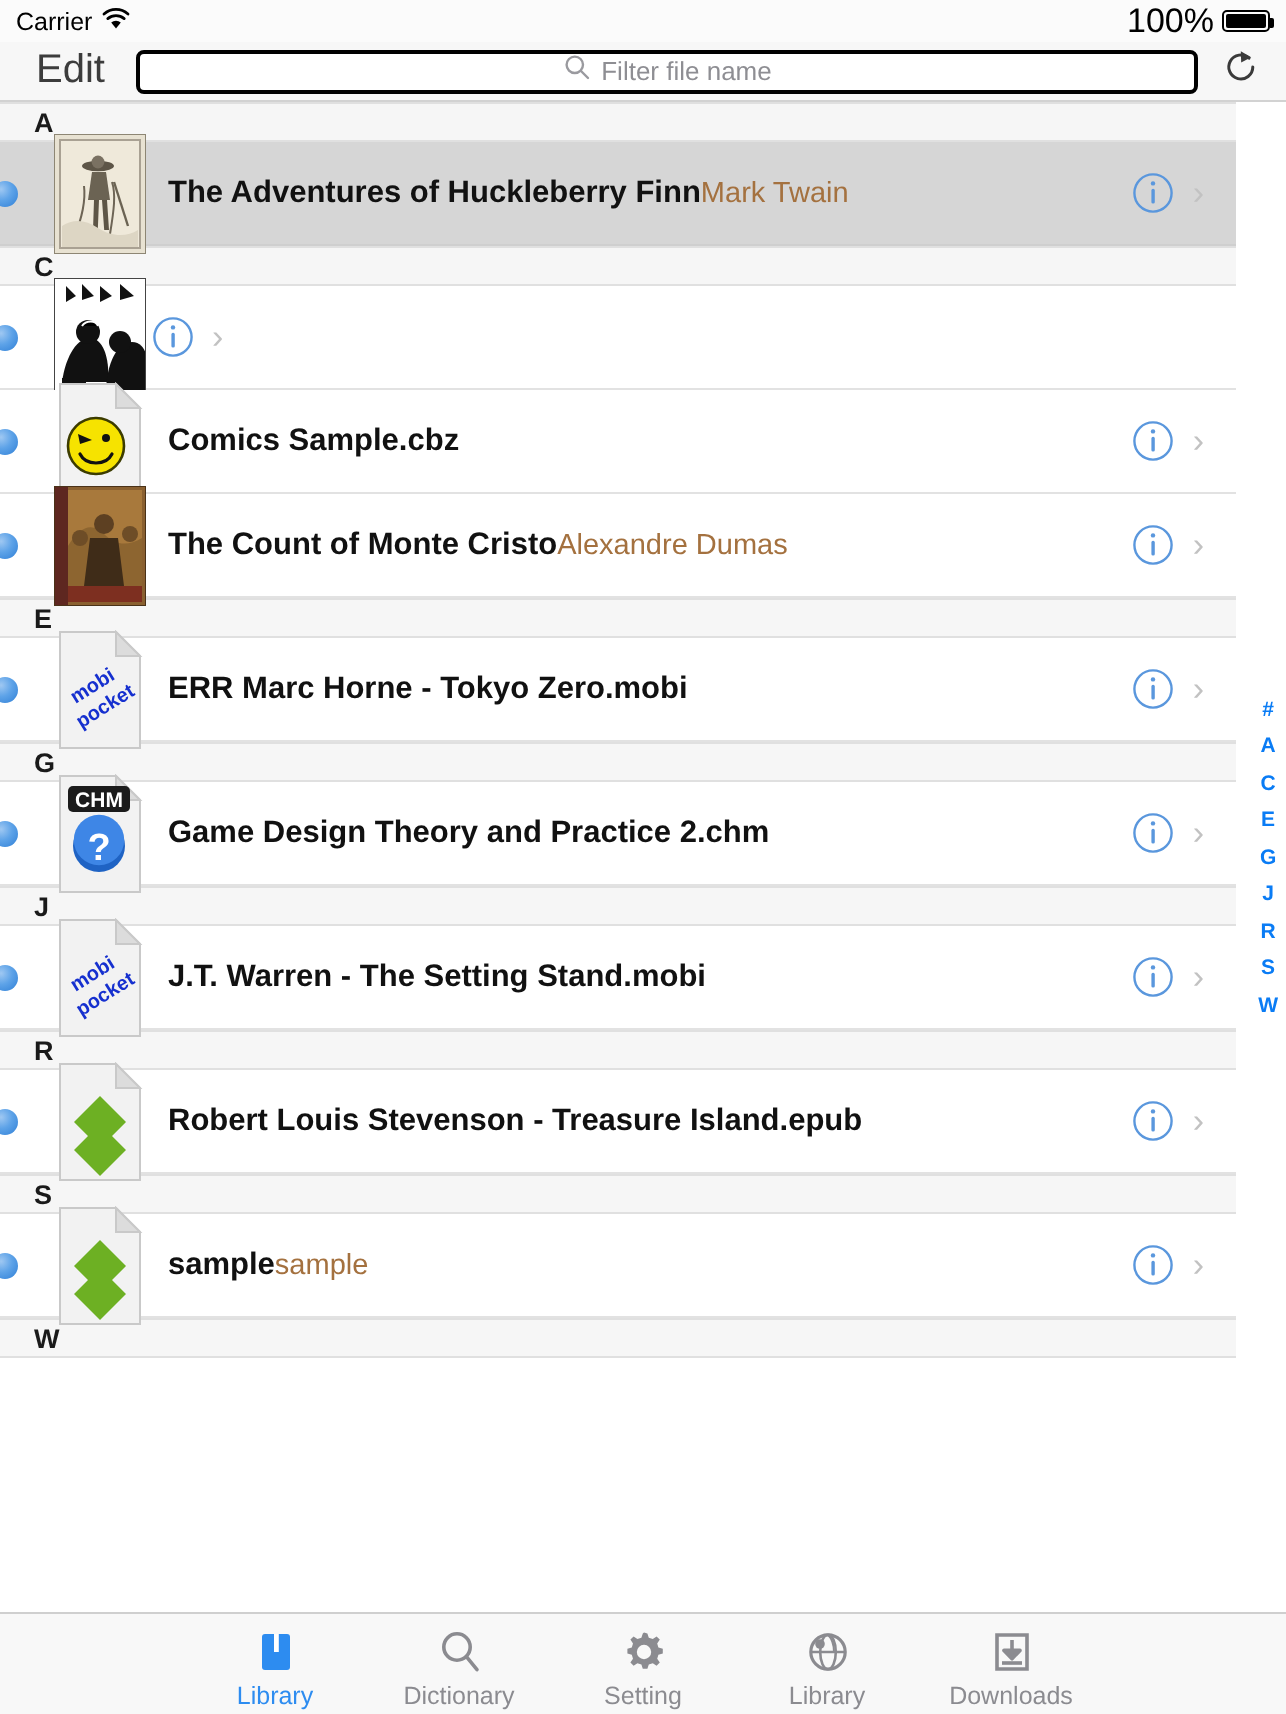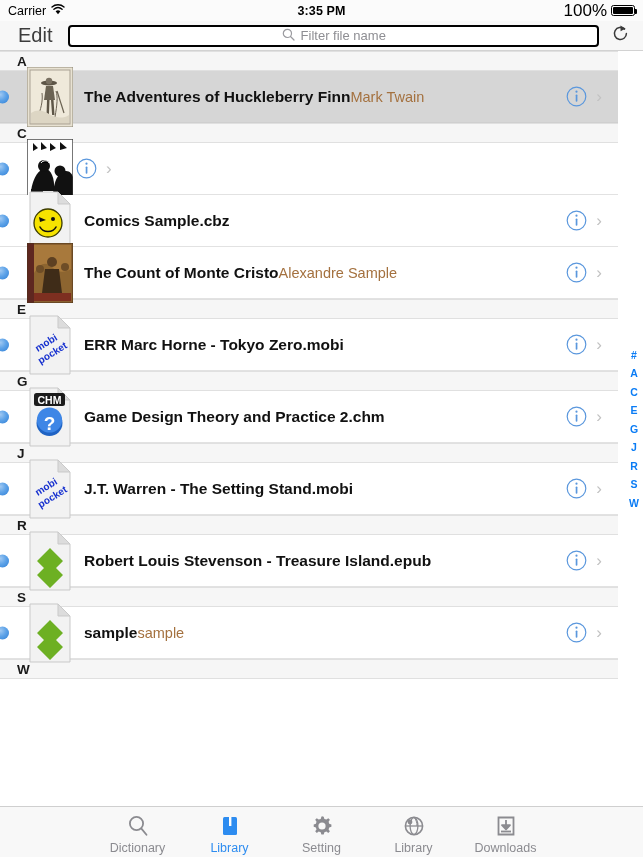--- a/index.html
+++ b/index.html
@@ -140,21 +140,20 @@
     <div class="sb-left">
       <span>Carrier</span>
       <span>
         <svg width="14" height="11" viewBox="0 0 14 11">
           <path d="M7 10.2 4.6 7.3a3.7 3.7 0 0 1 4.8 0z" fill="#000"></path>
           <path d="M2.9 5.3a6.4 6.4 0 0 1 8.2 0" stroke="#000" stroke-width="1.4" fill="none" stroke-linecap="round"></path>
           <path d="M1 3a9 9 0 0 1 12 0" stroke="#000" stroke-width="1.4" fill="none" stroke-linecap="round"></path>
         </svg>
       </span>
     </div>
-    <div class="sb-center">3:35 PM</div>
     <div class="sb-right">
       <span>100%</span>
       <span class="battery">
           <i></i>
         </span>
     </div>
   </div>
 
   <div class="navbar">
     <div class="edit-btn">Edit</div>
@@ -265,21 +264,21 @@
               <rect x="7" y="2" width="37" height="48" fill="#a8793c"></rect>
               <path d="M7 30c6-10 12-12 18-6s12 6 19 2v24H7z" fill="#8d6530"></path>
               <circle cx="25" cy="19" r="5" fill="#5d4022"></circle>
               <path d="M18 26h14l3 24H15z" fill="#3f2c18"></path>
               <circle cx="13" cy="26" r="4" fill="#6e4d27"></circle>
               <circle cx="38" cy="24" r="4" fill="#6e4d27"></circle>
               <rect x="7" y="50" width="37" height="8" fill="#7d2f20"></rect>
               <rect x="0" y="0" width="46" height="60" fill="none" stroke="#4a3218"></rect>
             </svg>
           </span>
-          <span class="texts"><span class="title">The Count of Monte Cristo</span><span class="subtitle">Alexandre Sample</span></span>
+          <span class="texts"><span class="title">The Count of Monte Cristo</span><span class="subtitle">Alexandre Dumas</span></span>
           <span class="accessory">
             <span class="info-btn"><svg width="21" height="21" viewBox="0 0 21 21">
                 <circle cx="10.5" cy="10.5" r="9.3" stroke="#5a97dd" stroke-width="1.2" fill="none"></circle>
                 <circle cx="10.5" cy="5.7" r="1.1" fill="#5a97dd"></circle>
                 <rect x="9.7" y="8.4" width="1.7" height="7.4" rx=".8" fill="#5a97dd"></rect>
               </svg></span>
             <span class="chevron">›</span>
           </span>
         </div>
         <div class="section-head">E</div>
@@ -402,37 +401,37 @@
         <span>E</span>
         <span>G</span>
         <span>J</span>
         <span>R</span>
         <span>S</span>
         <span>W</span>
       </div>
   </div>
 
   <div class="tabbar" id="tabbar">
+      <div class="tab active">
+        <span class="ticon">
+          <svg width="24" height="24" viewBox="0 0 24 24">
+            <rect x="5" y="3" width="14" height="18" rx="1.5" fill="#2d8cf0"></rect>
+            <rect x="11" y="3" width="2.4" height="9" fill="#ffffff"></rect>
+          </svg>
+        </span>
+        <span class="tlabel">Library</span>
+      </div>
       <div class="tab">
         <span class="ticon">
           <svg width="24" height="24" viewBox="0 0 24 24">
             <circle cx="10.5" cy="9.5" r="6.6" stroke="#8b8b90" stroke-width="1.8" fill="none"></circle>
             <line x1="15.4" y1="14.6" x2="20.5" y2="20.8" stroke="#8b8b90" stroke-width="1.8" stroke-linecap="round"></line>
           </svg>
         </span>
         <span class="tlabel">Dictionary</span>
-      </div>
-      <div class="tab active">
-        <span class="ticon">
-          <svg width="24" height="24" viewBox="0 0 24 24">
-            <rect x="5" y="3" width="14" height="18" rx="1.5" fill="#2d8cf0"></rect>
-            <rect x="11" y="3" width="2.4" height="9" fill="#ffffff"></rect>
-          </svg>
-        </span>
-        <span class="tlabel">Library</span>
       </div>
       <div class="tab">
         <span class="ticon">
           <svg width="24" height="24" viewBox="0 0 24 24">
             <path d="M12 2.2l1.7.5.7 2.2 2 .6 1.9-1.3 1.6 1.6-1.3 1.9.6 2 2.2.7v2.3l-2.2.7-.6 2 1.3 1.9-1.6 1.6-1.9-1.3-2 .6-.7 2.2h-2.3l-.7-2.2-2-.6-1.9 1.3-1.6-1.6 1.3-1.9-.6-2-2.2-.7v-2.3l2.2-.7.6-2-1.3-1.9 1.6-1.6 1.9 1.3 2-.6.7-2.2z" fill="#8b8b90"></path>
             <circle cx="12" cy="12" r="3.6" fill="#f8f8f8"></circle>
           </svg>
         </span>
         <span class="tlabel">Setting</span>
       </div>

